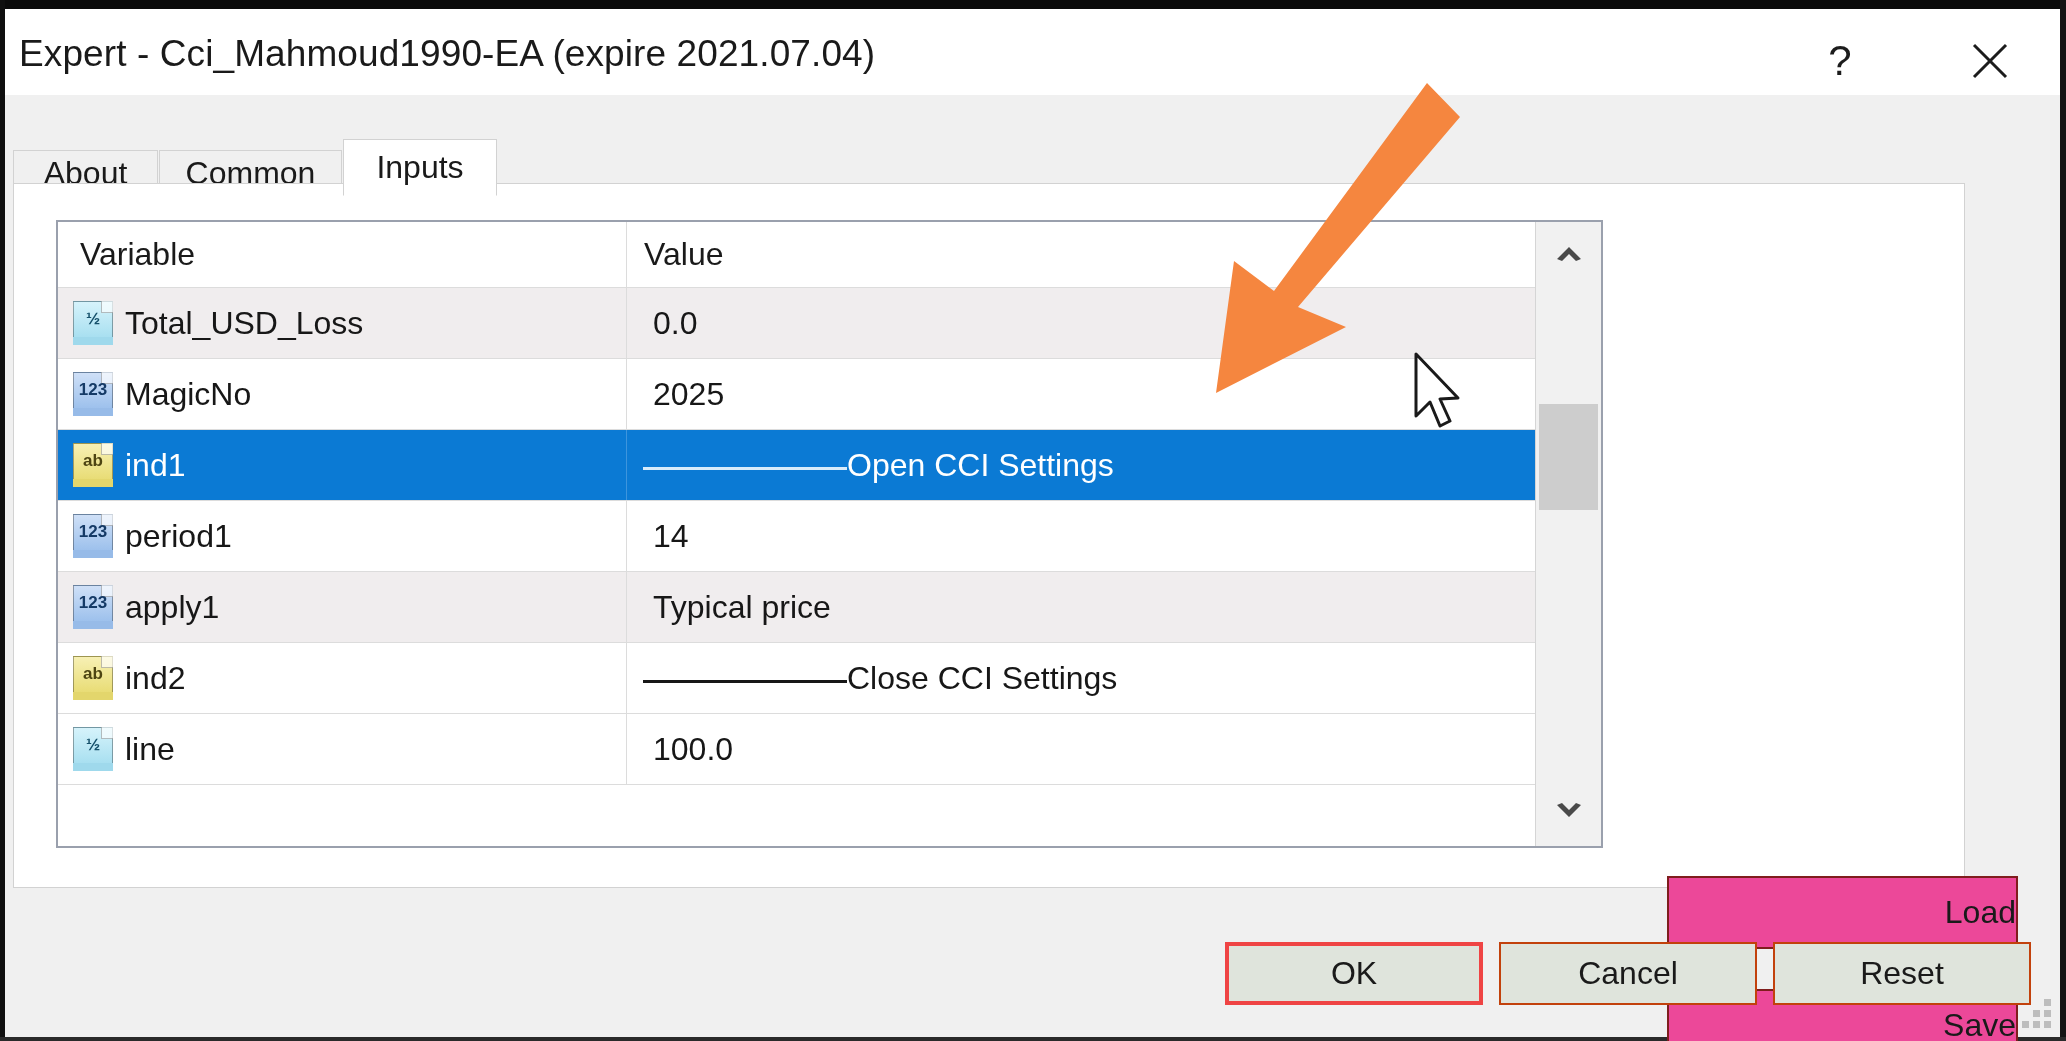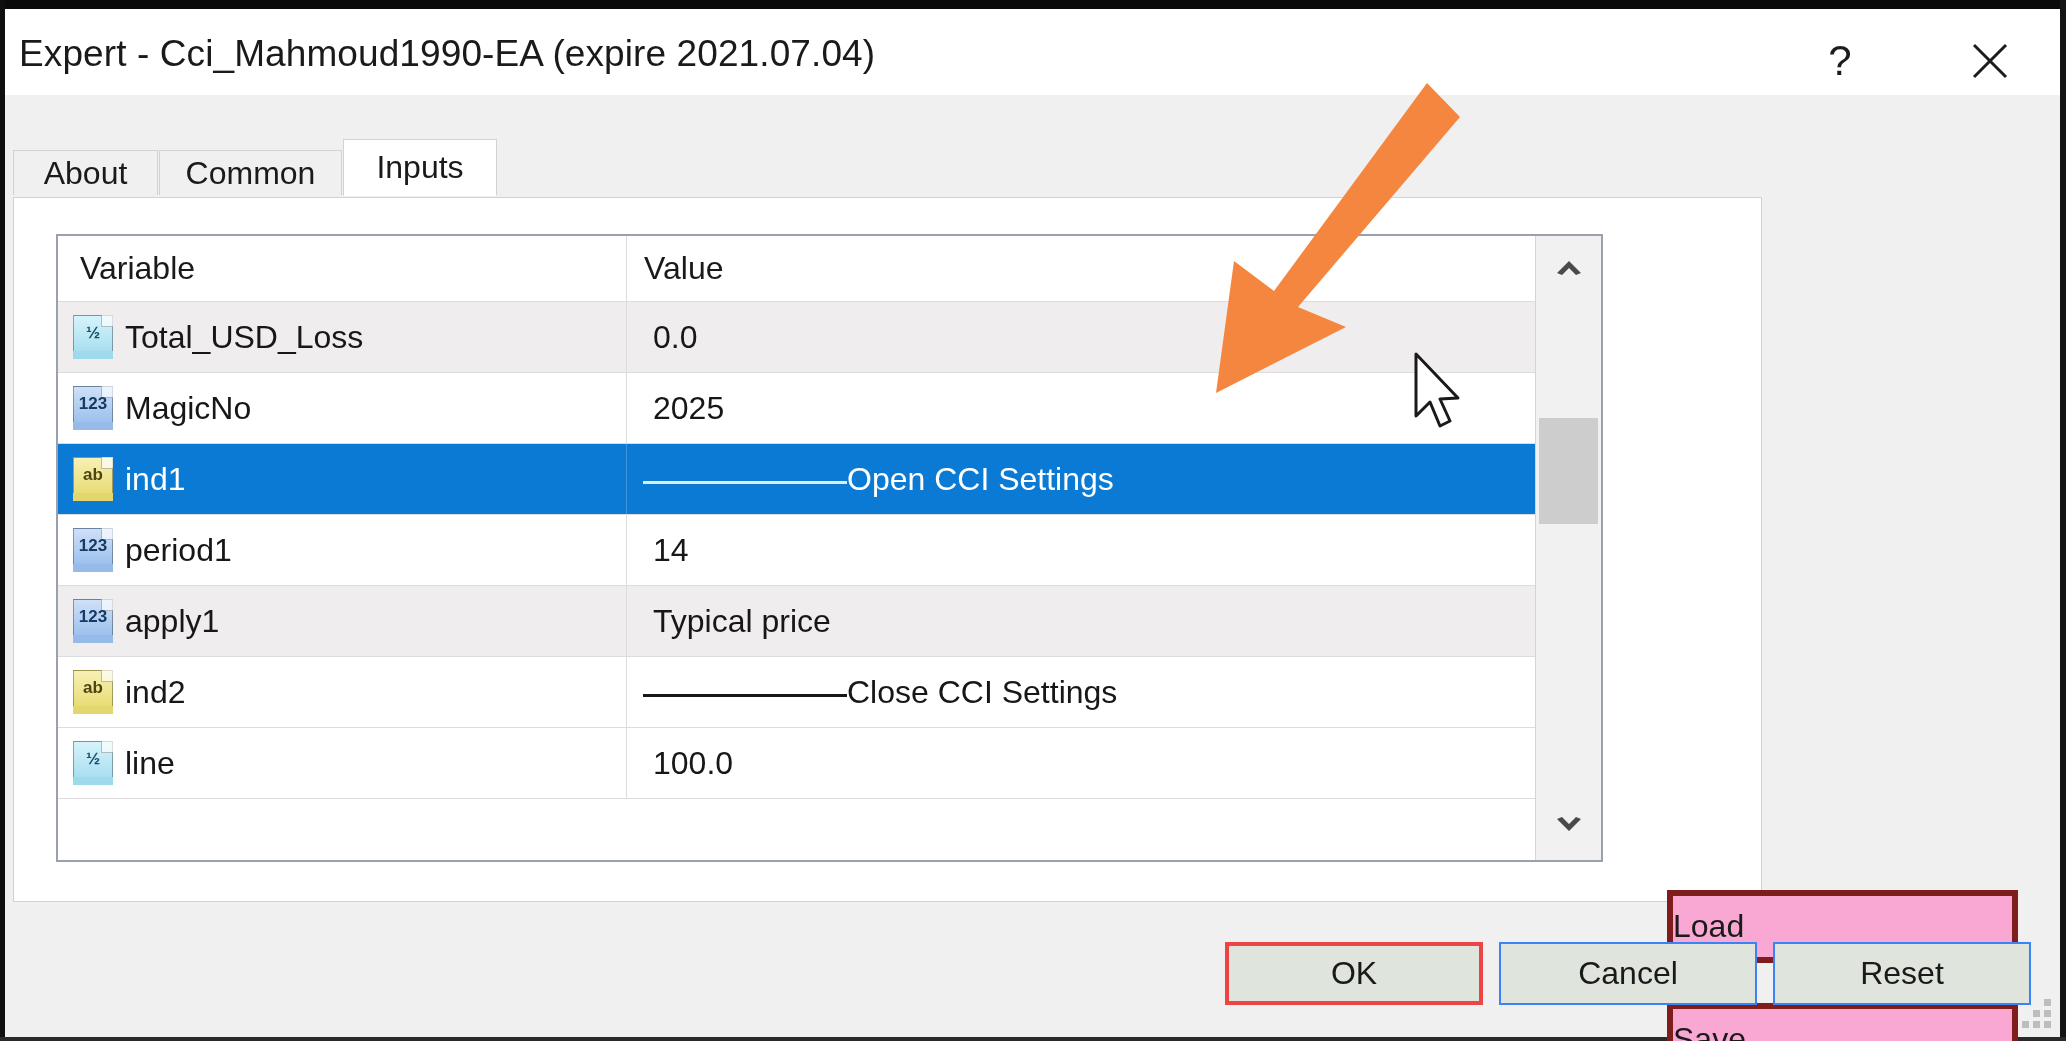--- a/index.html
+++ b/index.html
@@ -46,21 +46,21 @@
   .tab.active{
     top:0;height:57px;background:#ffffff;
     border:1px solid #d2d2d2;border-bottom:1px solid #ffffff;z-index:5;
   }
   .tab-about{left:0px;width:145px;}
   .tab-common{left:146px;width:183px;}
   .tab-inputs{left:330px;width:154px;}
 
   
   .tabpanel{
-    position:absolute;left:13px;top:197px;width:1749px;height:705px;
+    position:absolute;left:13px;top:183px;width:1952px;height:705px;
     background:#ffffff;border:1px solid #d2d2d2;box-sizing:border-box;
   }
 
   
   .grid{
     position:absolute;left:42px;top:36px;width:1547px;height:628px;
     border:2px solid #9aa0ad;background:#ffffff;box-sizing:border-box;
     overflow:hidden;
   }
   .grid-inner{position:absolute;left:0;top:0;width:1477px;height:624px;}
@@ -142,31 +142,31 @@
   }
   .sb-up{top:0;}
   .sb-down{bottom:0;}
   .sb-thumb{
     position:absolute;left:3px;width:59px;top:182px;height:106px;background:#cdcdcd;
   }
 
   
   .sidebtn{
     position:absolute;width:351px;height:73px;
-    background:#f9a8d4;border:6px solid #7f1d1d;box-sizing:border-box;
-    display:flex;align-items:center;justify-content:flex-start;
+    background:#ec4899;border:2px solid #7f1d1d;box-sizing:border-box;
+    display:flex;align-items:center;justify-content:flex-end;
     font-size:32px;color:#1a1a1a;
   }
   .btn-load{left:1653px;top:692px;}
   .btn-save{left:1653px;top:805px;}
 
   
   .footbtn{
     position:absolute;top:942px;height:63px;
-    background:#dfe4dc;border:2px solid #3b82f6;box-sizing:border-box;
+    background:#dfe4dc;border:2px solid #c2410c;box-sizing:border-box;
     display:flex;align-items:center;justify-content:center;
     font-size:32px;color:#1a1a1a;
   }
   .btn-ok{left:1225px;width:258px;border:4px solid #ef4444;}
   .btn-cancel{left:1499px;width:258px;}
   .btn-reset{left:1773px;width:258px;}
 
   
   .grip{position:absolute;right:14px;bottom:12px;width:30px;height:30px;}
   .grip i{position:absolute;width:7px;height:7px;background:#bdbdbd;display:block;}

